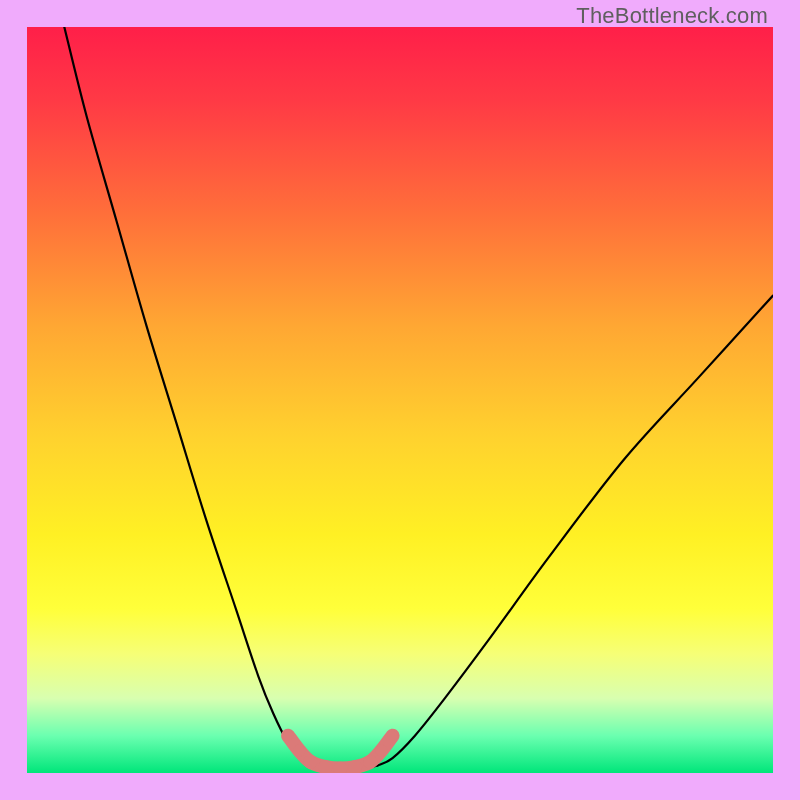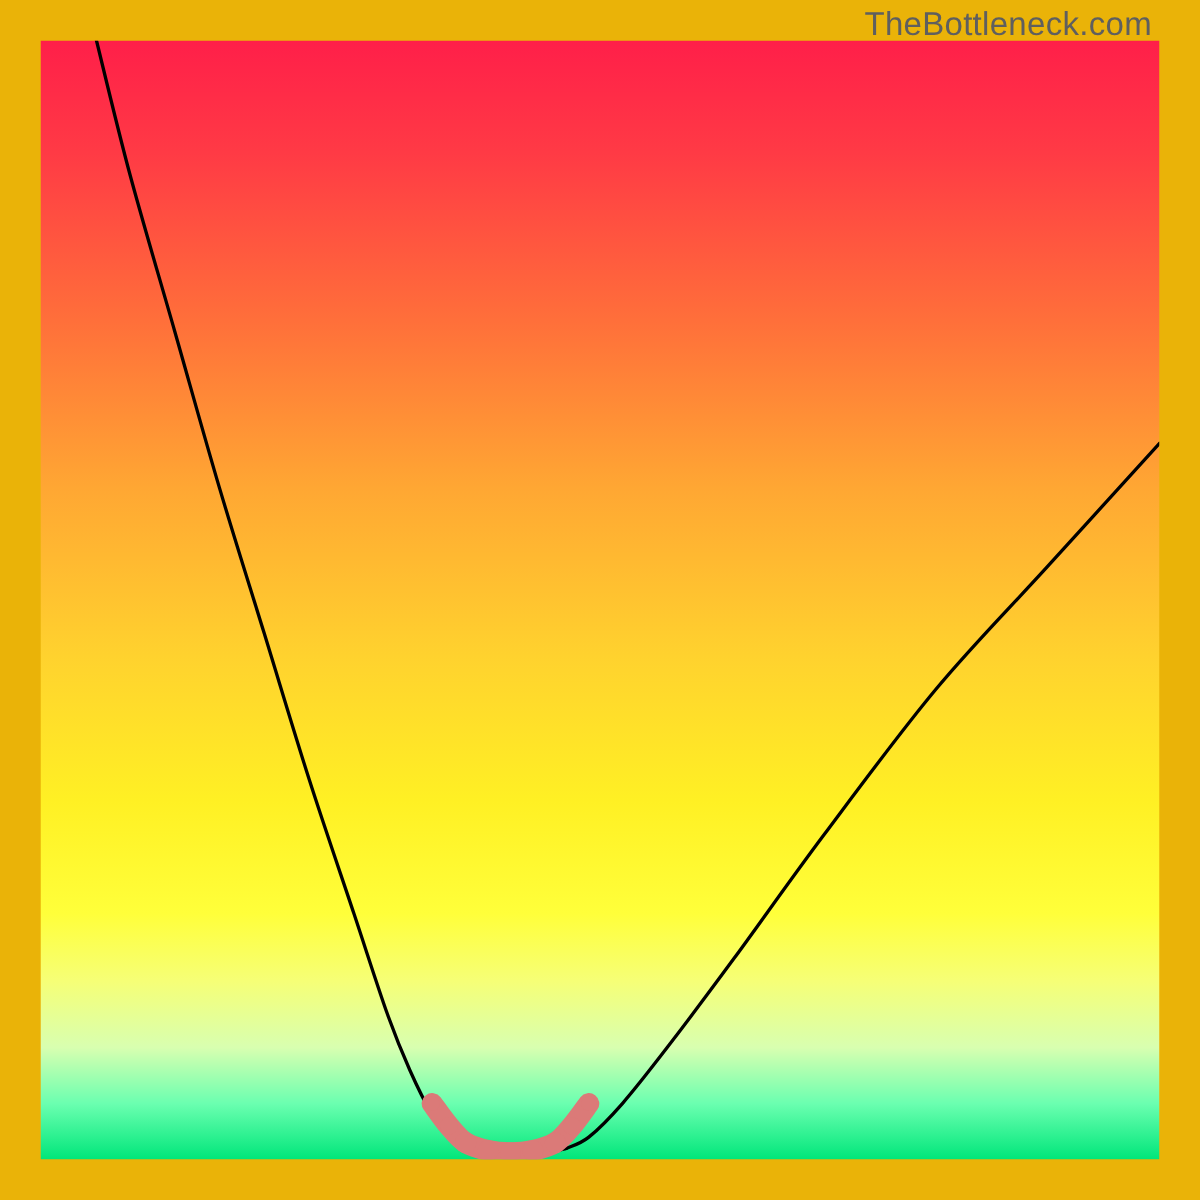--- a/index.html
+++ b/index.html
@@ -10,21 +10,21 @@
     overflow: hidden;
     background: #000;
     font-family: Arial, Helvetica, sans-serif;
   }
   .frame {
     position: absolute;
     left: 0;
     top: 0;
     width: 800px;
     height: 800px;
-    background: #eab308;
+    background: #f0abfc;
   }
   .plot {
     position: absolute;
     left: 27px;
     top: 27px;
     width: 746px;
     height: 746px;
     overflow: hidden;
   }
   .gradient {

